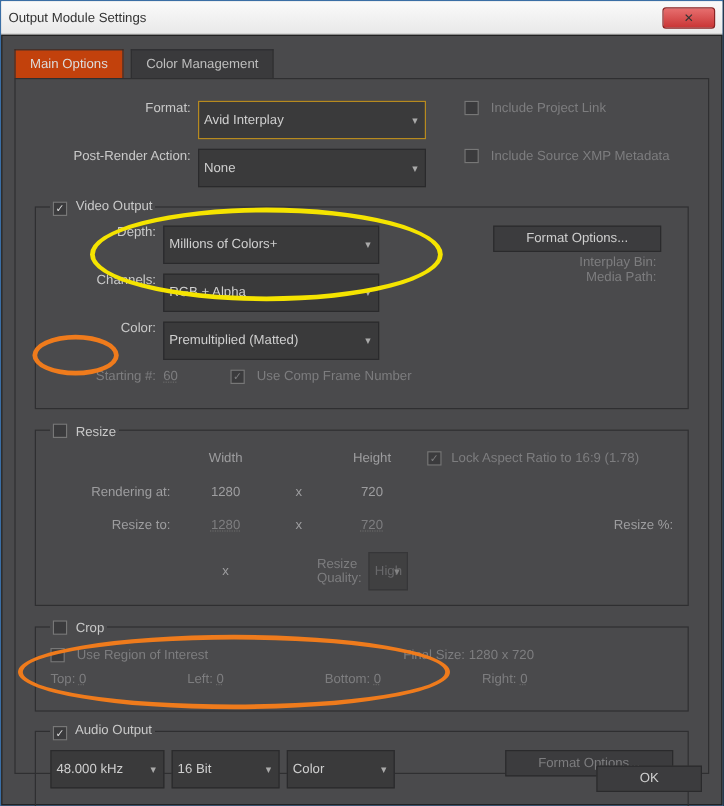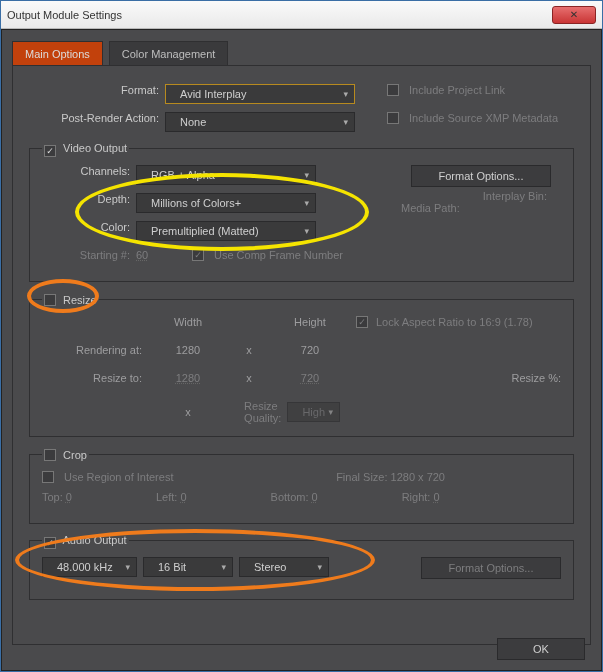--- a/index.html
+++ b/index.html
@@ -8,21 +8,21 @@
   .titlebar { height: 28px; display:flex; align-items:center; padding:0 6px; background:linear-gradient(#fafafa,#e9e9e9); border-bottom:1px solid #b9b9b9; }
   .titlebar span { color:#333; }
   .close-btn { margin-left:auto; width:44px; height:18px; background:linear-gradient(#e76f6f,#c93535); border:1px solid #8a2424; border-radius:3px; display:flex; align-items:center; justify-content:center; color:#fff; font-size:10px; }
   .body { position:absolute; top:28px; left:0; right:0; bottom:0; background:#4a4a4c; color:#c9c9c9; padding:10px; border:1px solid #222; }
   .tabbar { display:flex; gap:6px; margin-bottom:0; }
   .tab { padding:6px 12px; background:#3a3a3c; color:#bebebe; border:1px solid #2f2f31; border-bottom:none; position:relative; top:1px; }
   .tab.active { background:#c2410c; border-color:#2f2f31; color:#dcdcdc; }
   .panel { border:1px solid #2f2f31; background:#4a4a4c; padding:18px 16px 12px; height:580px; position:relative; }
   .row { display:flex; align-items:flex-start; gap:6px; margin-bottom:8px; }
   .lbl { text-align:right; color:#c9c9c9; }
-  .select { background:#3a3a3b; border:1px solid #2a2a2c; color:#cfcfcf; height:20px; display:flex; align-items:center; padding:0 14px; position:relative; }
+  .select { background:#3a3a3b; border:1px solid #2a2a2c; color:#cfcfcf; height:32px; display:flex; align-items:center; padding:0 4px; position:relative; }
   .select::after { content:"▾"; position:absolute; right:6px; color:#aaa; font-size:9px; }
   .select.gold { border:1px solid #b78a1f; }
   .check { width:12px; height:12px; border:1px solid #777; display:inline-flex; align-items:center; justify-content:center; font-size:9px; color:#ddd; margin-right:4px; background:#3b3b3d; }
   .check.on::before { content:"✓"; }
   .dim { color:#7d7d7f; }
   fieldset.section { border:1px solid #2f2f31; margin:10px 0 8px; padding:10px 12px 12px; }
   fieldset.section legend { padding:0 2px; }
   legend .check { position:relative; top:2px; }
   .btn { background:#3c3c3e; border:1px solid #2a2a2c; color:#cfcfcf; height:22px; padding:0 14px; display:inline-flex; align-items:center; justify-content:center; }
   .btn.dim { color:#7d7d7f; }
@@ -75,49 +75,49 @@
       </div>
 
       <fieldset class="section">
         <legend>
           <span class="check on"></span>
           <span>Video Output</span>
         </legend>
         <div style="display:flex; gap:14px;">
           <div style="flex:1">
             <div class="row">
+              <div class="lbl" style="width:88px">Depth:</div>
+              <div class="select" style="width:180px">
+                  <span>Millions of Colors+</span>
+                </div>
+            </div>
+            <div class="row">
               <div class="lbl" style="width:88px">Channels:</div>
               <div class="select" style="width:180px">
                   <span>RGB + Alpha</span>
-                </div>
-            </div>
-            <div class="row">
-              <div class="lbl" style="width:88px">Depth:</div>
-              <div class="select" style="width:180px">
-                  <span>Millions of Colors+</span>
                 </div>
             </div>
             <div class="row">
               <div class="lbl" style="width:88px">Color:</div>
               <div class="select" style="width:180px">
                   <span>Premultiplied (Matted)</span>
                 </div>
             </div>
             <div class="row">
               <div class="lbl dim" style="width:88px">Starting #:</div>
               <span class="num dim" style="width:30px">60</span>
               <div style="width:14px"></div>
               <span class="check on dim"></span>
               <span class="dim">Use Comp Frame Number</span>
             </div>
           </div>
           <div style="width:160px;text-align:center">
             <div class="btn" style="width:140px">Format Options...</div>
             <div class="dim" style="margin-top:3px;text-align:right;padding-right:14px">Interplay Bin:</div>
-            <div class="dim" style="text-align:left;padding-right:14px">Media Path:</div>
+            <div class="dim" style="text-align:right;padding-right:14px">Media Path:</div>
           </div>
         </div>
       </fieldset>
 
       <fieldset class="section">
         <legend>
           <span class="check"></span>
           <span>Resize</span>
         </legend>
         <div class="grid4 dim">
@@ -183,21 +183,21 @@
           <span>Audio Output</span>
         </legend>
         <div class="row">
           <div class="select" style="width:95px">
               <span>48.000 kHz</span>
             </div>
           <div class="select" style="width:90px">
               <span>16 Bit</span>
             </div>
           <div class="select" style="width:90px">
-              <span>Stereo</span>
+              <span>Color</span>
             </div>
           <div style="flex:1"></div>
           <div class="btn dim" style="width:140px">Format Options...</div>
         </div>
       </fieldset>
 
     </div>
 
     <div class="footer">
       <div class="btn">OK</div>

